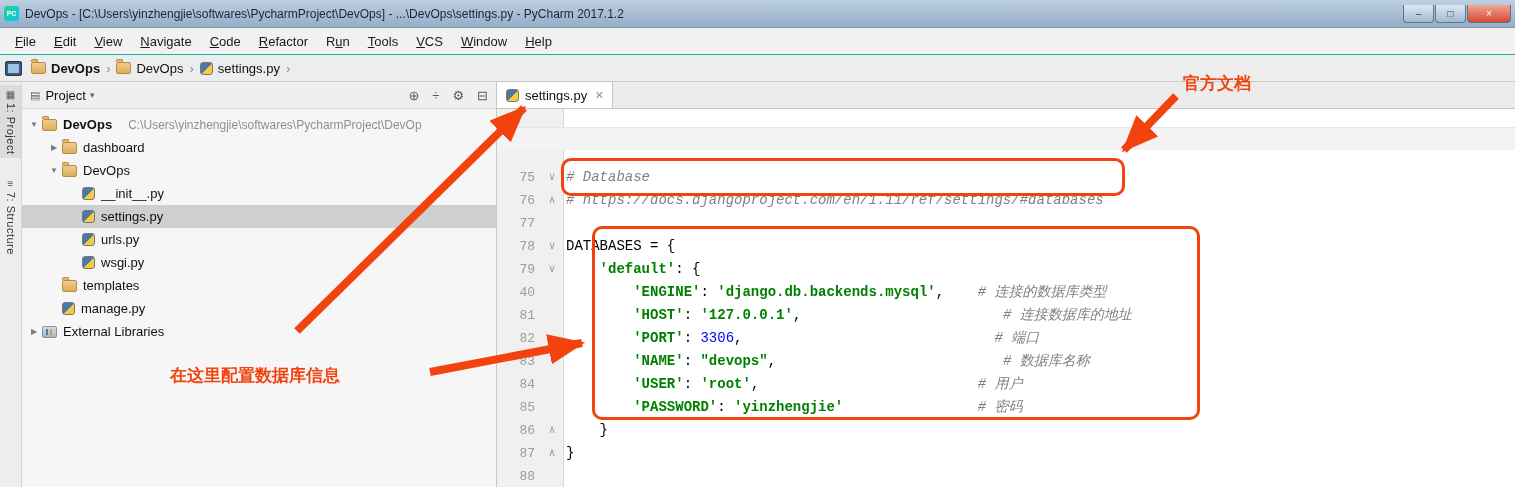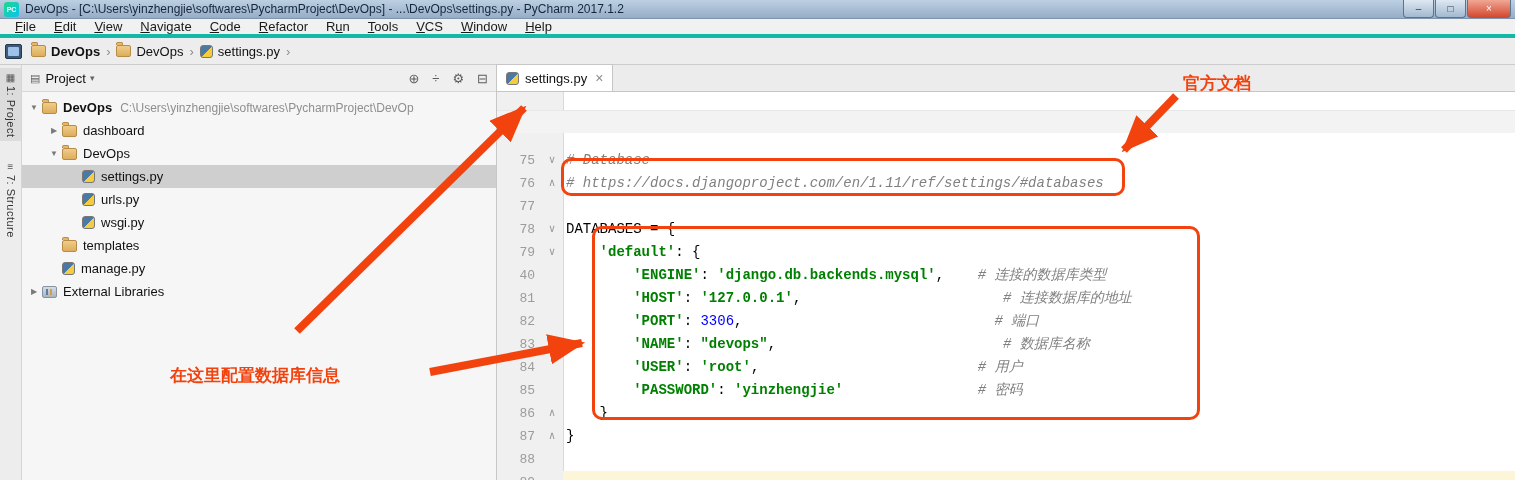--- a/index.html
+++ b/index.html
@@ -1,33 +1,33 @@
 <!DOCTYPE html>
 <html style="--accent: #f2430f;"><head>
 <meta charset="utf-8">
 <style>
   html,body{margin:0;padding:0;}
   body{
     width:1515px;height:487px;position:relative;overflow:hidden;
     font-family:"Liberation Sans",sans-serif;font-size:13px;background:#fff;color:#111;
   }
   
-  .titlebar{height:19px;background:linear-gradient(#bdd0e3,#96adc6);border-bottom:1px solid #7e95af;
+  .titlebar{height:28px;background:linear-gradient(#bdd0e3,#96adc6);border-bottom:1px solid #7e95af;
     display:flex;align-items:center;padding:0 4px;box-sizing:border-box;}
   .app-icon{width:15px;height:15px;border-radius:3px;flex:none;
     background:linear-gradient(135deg,#21d789,#07c3f2);color:#fff;font-size:7px;font-weight:bold;
     display:flex;align-items:center;justify-content:center;margin-right:6px;}
   .title-text{font-size:12px;color:#14263c;white-space:nowrap;overflow:hidden;}
   .win-buttons{margin-left:auto;display:flex;flex:none;}
   .win-btn{width:29px;height:17px;margin-left:1px;display:flex;align-items:center;justify-content:center;
     font-size:10px;color:#2b3b4d;border:1px solid #5d748c;border-top:none;border-radius:0 0 4px 4px;
     background:linear-gradient(#dde8f3,#a3b9cf);}
   .win-btn.close{background:linear-gradient(#f0a795,#d5492f);color:#fff;width:42px;}
   
-  .menubar{height:19px;background:#f1f1f1;border-bottom:4px solid #14b8a6;
+  .menubar{height:27px;background:#f1f1f1;border-bottom:1px solid #14b8a6;
     display:flex;align-items:center;padding:0 6px;box-sizing:border-box;}
   .menu-item{padding:2px 9px;color:#1a1a1a;cursor:default;}
   .mn{text-decoration:underline;}
   
   .navbar{height:27px;background:#ededed;border-bottom:1px solid #cccccc;
     display:flex;align-items:center;padding:0 5px;box-sizing:border-box;}
   .monitor-icon{width:15px;height:13px;background:#3d5a7a;border:1px solid #24394f;border-radius:2px;
     margin-right:9px;position:relative;flex:none;}
   .monitor-icon::after{content:'';position:absolute;inset:2px;background:#9fc3e8;border-radius:1px;}
   .bc{display:flex;align-items:center;}
@@ -63,21 +63,21 @@
   .panel-title{margin:0 4px 0 5px;}
   .panel-caret{font-size:9px;color:#666;}
   .panel-caret::before{content:"▾";}
   .spacer{flex:1;}
   .panel-icon{font-size:13px;color:#5c5c5c;margin-left:13px;}
   .tree{padding-top:4px;flex:1;overflow:hidden;}
   .tree-row{height:23px;display:flex;align-items:center;white-space:nowrap;overflow:hidden;}
   .tree-row.selected{background:#cfcfcf;}
   .tree-chevron{width:16px;flex:none;text-align:center;font-size:8px;color:#7a7a7a;}
   .tree-label{margin-left:6px;}
-  .tree-path{margin-left:8px;color:#8f8f8f;font-size:12px;}
+  .tree-path{margin-left:16px;color:#8f8f8f;font-size:12px;}
   
   .editor-col{flex:1;display:flex;flex-direction:column;min-width:0;}
   .tab-bar{height:27px;flex:none;background:#ececec;border-bottom:1px solid #c6c6c6;
     display:flex;align-items:flex-end;box-sizing:border-box;}
   .tab{height:27px;background:#ffffff;border:1px solid #c6c6c6;border-bottom:none;box-sizing:border-box;
     display:flex;align-items:center;padding:0 9px;margin-left:-1px;}
   .tab .icon{margin-right:6px;}
   .tab-close{margin-left:8px;color:#8a8a8a;font-size:14px;}
   .editor-body{flex:1;position:relative;overflow:hidden;box-sizing:border-box;padding-top:57px;
     font-family:Liberation Mono, monospace;font-size:14px;
@@ -179,20 +179,25 @@
         <div class="tree-row" style="padding-left: 24px;">
           <span class="tree-chevron">▶</span>
           <span class="icon folder"></span>
           <span class="tree-label">dashboard</span>
         </div>
         <div class="tree-row" style="padding-left: 24px;">
           <span class="tree-chevron">▼</span>
           <span class="icon folder"></span>
           <span class="tree-label">DevOps</span>
         </div>
+        <div class="tree-row" style="padding-left: 44px;">
+          <span class="tree-chevron"></span>
+          <span class="icon python-file"></span>
+          <span class="tree-label">__init__.py</span>
+        </div>
         <div class="tree-row selected" style="padding-left: 44px;">
           <span class="tree-chevron"></span>
           <span class="icon python-file"></span>
           <span class="tree-label">settings.py</span>
         </div>
         <div class="tree-row" style="padding-left: 44px;">
           <span class="tree-chevron"></span>
           <span class="icon python-file"></span>
           <span class="tree-label">urls.py</span>
         </div>

